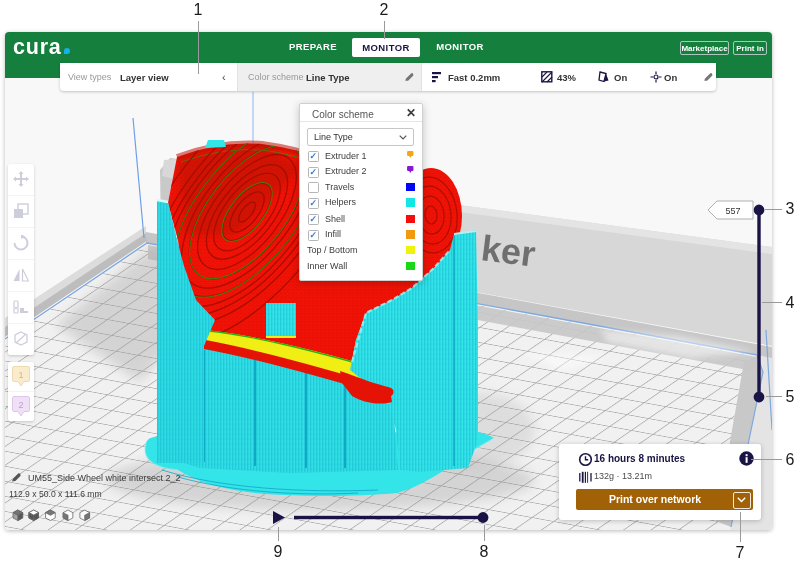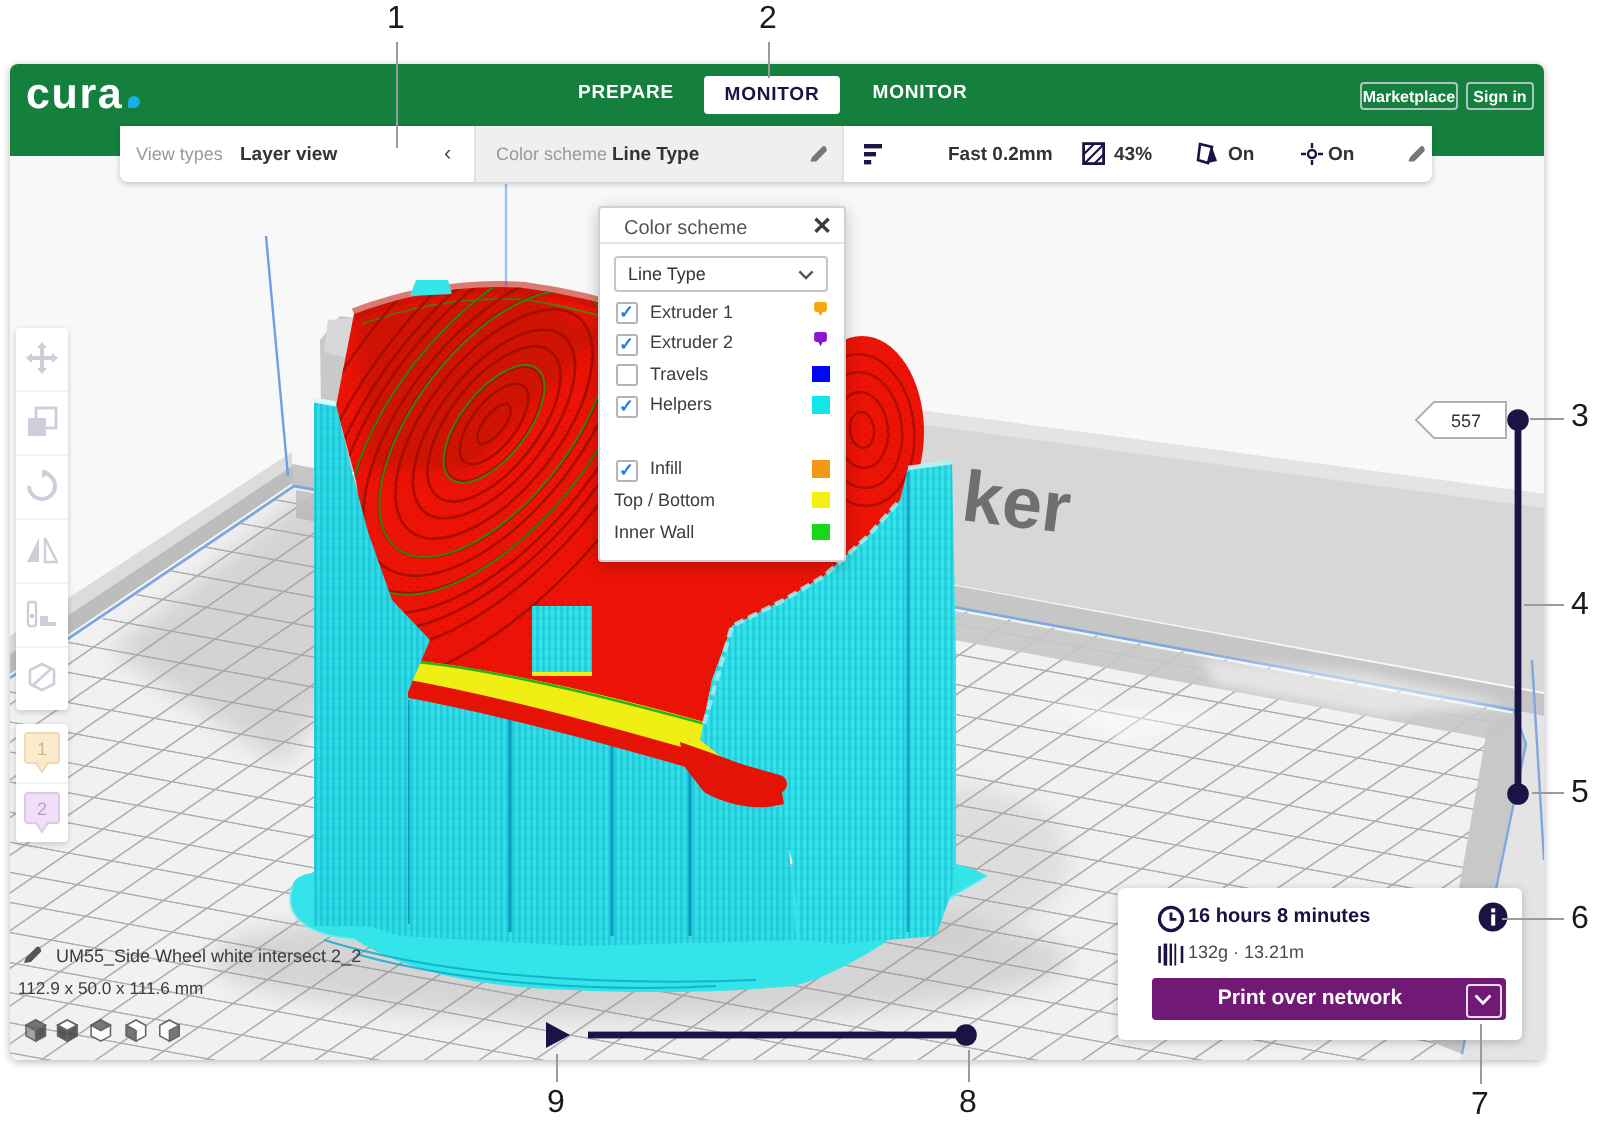--- a/index.html
+++ b/index.html
@@ -49,21 +49,21 @@
   
   .ltb{position:absolute;left:3px;width:26px;background:#ffffff;border-radius:2px;
        box-shadow:0 1px 3px rgba(0,0,0,0.18);}
   .ltb .cell{width:26px;height:31px;border-bottom:1px solid #ededed;position:relative;opacity:0.62;}
   .ltb .cell:last-child{border-bottom:none;}
   
   #card{position:absolute;left:554px;top:412px;width:202px;height:76px;background:#ffffff;
         border-radius:3px;box-shadow:0 1px 5px rgba(0,0,0,0.22);}
   #card .t1{position:absolute;left:35px;top:9px;font-size:10px;font-weight:bold;color:#161243;}
   #card .t2{position:absolute;left:35px;top:27px;font-size:9px;color:#4a4a4a;}
-  #pbtn{position:absolute;left:17px;top:45px;width:158px;padding-right:19px;height:21px;background:#701a75;
+  #pbtn{position:absolute;left:17px;top:45px;width:158px;padding-right:19px;height:21px;background:#a16207;
         border-radius:2px;color:#fff;font-size:10.5px;font-weight:bold;text-align:center;
         line-height:21px;}
   #pchv{position:absolute;right:2.5px;top:2.5px;width:16px;height:15px;border:1px solid rgba(255,255,255,0.85);
         border-radius:2px;line-height:14px;font-size:9px;text-align:center;}
   
   .co{position:absolute;font-size:16px;color:#1a1a1a;text-align:center;width:20px;margin-left:-10px;}
   .lineV{position:absolute;width:1.2px;background:#9a9a9a;}
   .lineH{position:absolute;height:1.2px;background:#9a9a9a;}
 </style>
 </head>
@@ -218,39 +218,39 @@
           <polygon points="11,3 11,9 5.5,12 5.5,6" fill="#666"></polygon>
         </g>
       </g>
     </svg>
     <div id="header">
       <div id="logo">cura<span class="dot"></span></div>
       <div class="tab" style="left:278px;width:60px;">PREPARE</div>
       <div class="tab" id="tabPreview">MONITOR</div>
       <div class="tab" style="left:425px;width:60px;">MONITOR</div>
       <div class="hbtn" style="left:675px;width:47px;">Marketplace</div>
-      <div class="hbtn" style="left:728px;width:32px;">Sign in</div>
+      <div class="hbtn" style="left:728px;width:32px;">Print in</div>
     </div>
     <div id="stagebar">
       <span class="sbt sbl" style="left:8px;">View types</span>
       <span class="sbt sbv" style="left:60px;">Layer view</span>
       <span class="sbt" style="left:162px;color:#444;font-size:11px;">‹</span>
       <div id="sbp2">
         <span class="sbt sbl" style="left:10px;">Color scheme</span>
         <span class="sbt sbv" style="left:68px;">Line Type</span>
         <svg class="abs" style="left:165px;top:8px;" width="12" height="12" viewBox="0 0 12 12">
             <path d="M2.2,9.8 L3,7.6 L8.3,2.3 Q9,1.6 9.7,2.3 T10.4,4.4 L5.1,9.7 L2.2,9.8 Z" fill="#777"></path>
           </svg>
       </div>
       <svg class="abs" style="left:372px;top:8px;" width="12" height="12" viewBox="0 0 12 12">
           <rect x="0" y="1" width="9" height="2.2" fill="#1a1446"></rect>
           <rect x="0" y="5" width="6" height="2.2" fill="#1a1446"></rect>
           <rect x="0" y="9" width="3.6" height="2.2" fill="#1a1446"></rect>
         </svg>
-      <span class="sbt sbv" style="left:388px;margin-left:26px;">Fast 0.2mm</span>
+      <span class="sbt sbv" style="left:388px;">Fast 0.2mm</span>
       <svg class="abs" style="left:481px;top:8px;" width="12" height="12" viewBox="0 0 12 12">
           <rect x="0.8" y="0.8" width="10" height="10" fill="none" stroke="#1a1446" stroke-width="1.4"></rect>
           <path d="M1,6 L6,1 M1,11 L11,1 M6,11 L11,6" stroke="#1a1446" stroke-width="1.1" fill="none"></path>
         </svg>
       <span class="sbt sbv" style="left:497px;">43%</span>
       <svg class="abs" style="left:538px;top:8px;" width="12" height="12" viewBox="0 0 12 12">
           <path d="M2,1 L8,2.5 L6,10.5 L1,9 Z" fill="none" stroke="#1a1446" stroke-width="1.3"></path>
           <path d="M8,2.5 L10.5,9.5 L6,10.5" fill="#1a1446"></path>
         </svg>
       <span class="sbt sbv" style="left:554px;">On</span>
@@ -286,20 +286,25 @@
         </div>
       <div class="prow" style="top:75.5px;">
           <span class="cb"></span>
           <span class="plbl">Travels</span>
         <span class="sw" style="background:#0007f2;"></span>
         </div>
       <div class="prow" style="top:91px;">
           <span class="cb c"></span>
           <span class="plbl">Helpers</span>
         <span class="sw" style="background:#12e7e7;"></span>
+        </div>
+      <div class="prow" style="top:107.5px;">
+          <span class="cb c"></span>
+          <span class="plbl">Shell</span>
+        <span class="sw" style="background:#f50e0e;"></span>
         </div>
       <div class="prow" style="top:123px;">
           <span class="cb c"></span>
           <span class="plbl">Infill</span>
         <span class="sw" style="background:#ef9a10;"></span>
         </div>
       <div class="prow" style="top:138.5px;">
           <span class="plbl noi">Top / Bottom</span>
         <span class="sw" style="background:#f1f10e;"></span>
         </div>

